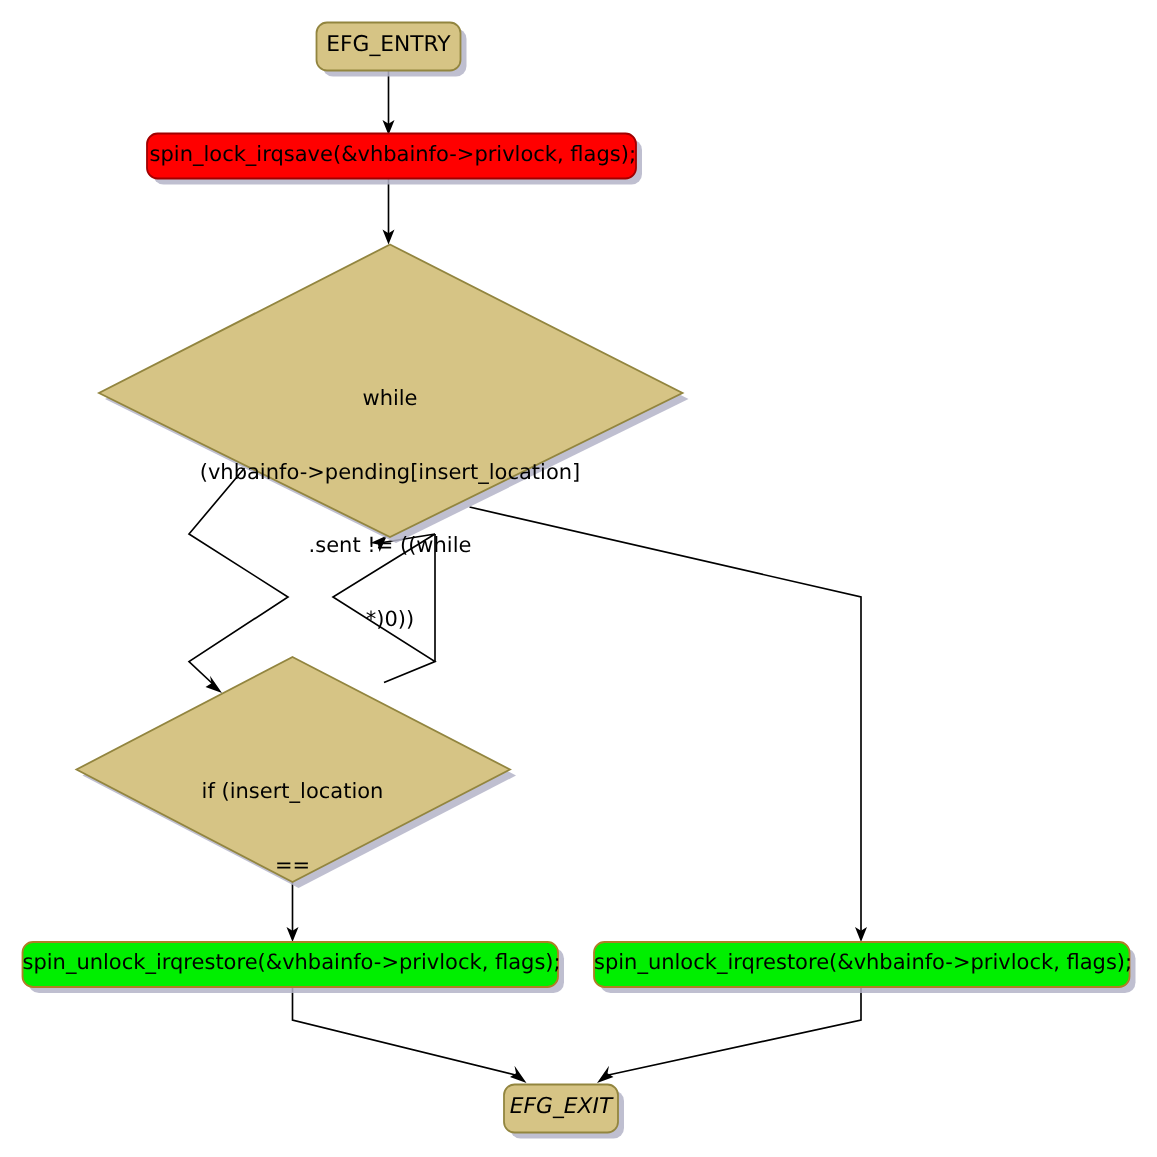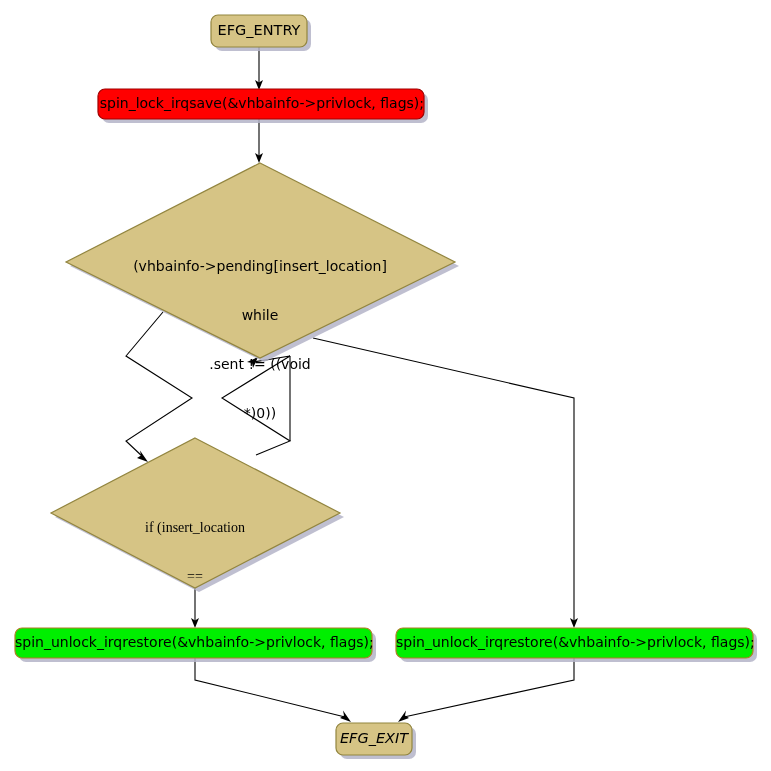--- a/index.html
+++ b/index.html
@@ -117,27 +117,27 @@
         <rect class="nodeshape" x="336" y="723" width="76" height="32" rx="7" ry="7" fill="#d6c485" stroke="#92853f"></rect>
       </g>
     </g>
   </svg>
 
   <div class="lbl lbl-term" style="left:211px;top:22px;width:96px;">EFG_ENTRY</div>
 
   <div class="lbl lbl-proc" style="left:98px;top:95px;width:326px;">spin_lock_irqsave(&amp;vhbainfo-&gt;privlock, flags);</div>
 
   <div class="lbl lbl-dec" style="left:100px;top:226px;width:320px;">
+    <div>while</div>
     <div>(vhbainfo-&gt;pending[insert_location]</div>
-    <div>while</div>
-    <div>.sent != ((void</div>
+    <div>.sent != ((while</div>
     <div>*)0))</div>
   </div>
 
-  <div class="lbl lbl-dec" style="left:55px;top:488px;width:280px;font-family:Liberation Serif, serif;">
+  <div class="lbl lbl-dec" style="left:55px;top:488px;width:280px;">
     <div>if (insert_location</div>
     <div>==</div>
   </div>
 
   <div class="lbl lbl-proc" style="left:15px;top:634px;width:357px;">spin_unlock_irqrestore(&amp;vhbainfo-&gt;privlock, flags);</div>
 
   <div class="lbl lbl-proc" style="left:396px;top:634px;width:357px;">spin_unlock_irqrestore(&amp;vhbainfo-&gt;privlock, flags);</div>
 
   <div class="lbl lbl-term" style="left:336px;top:730px;width:76px;font-style:italic;">EFG_EXIT</div>
 

